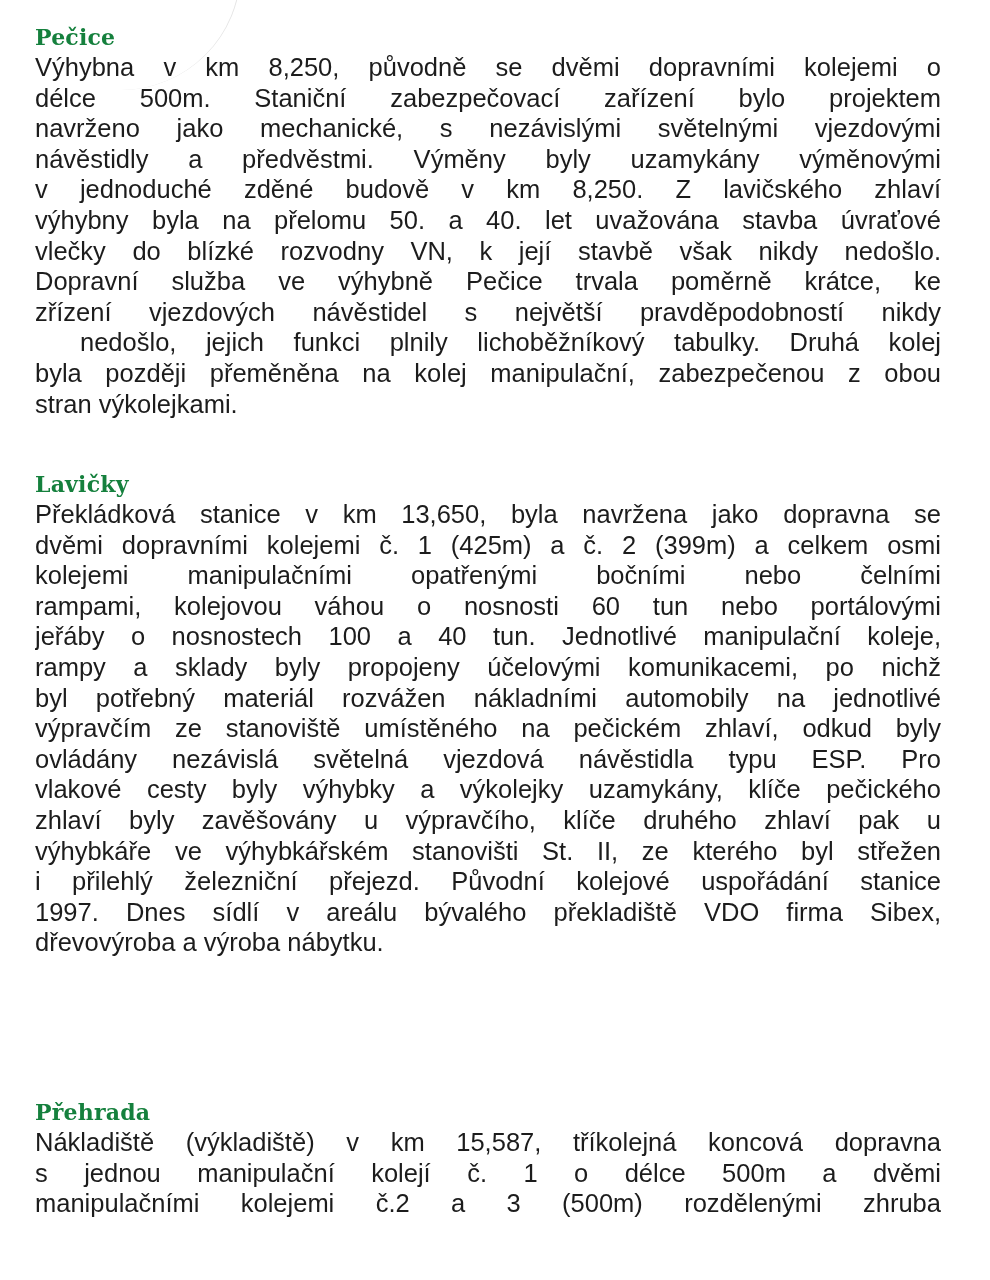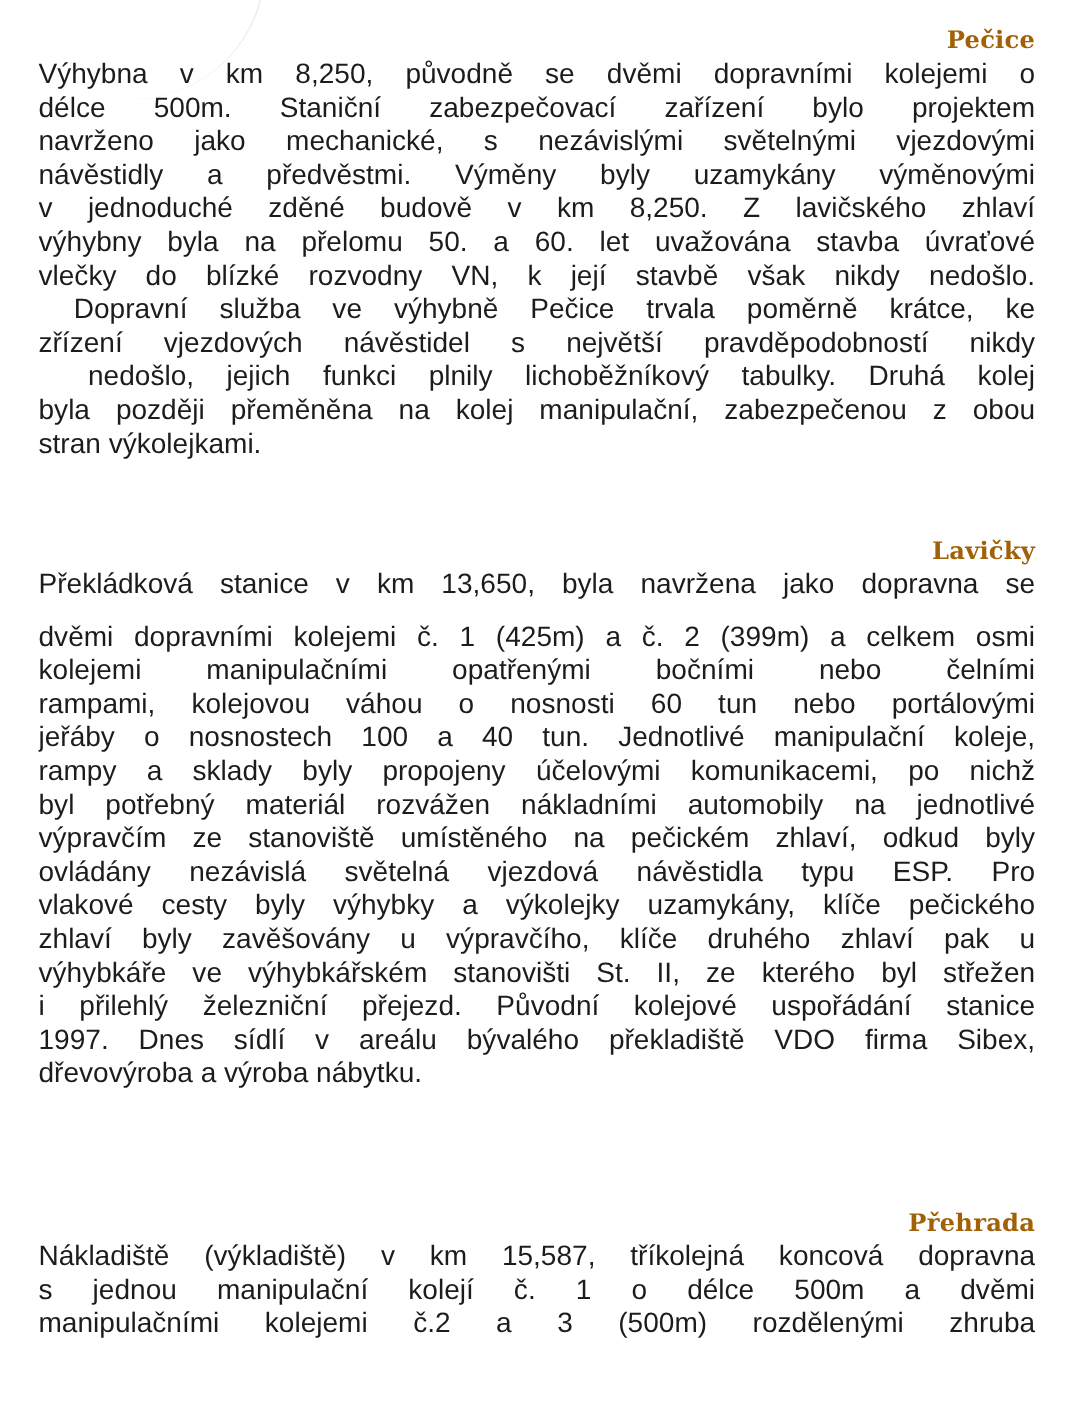--- a/index.html
+++ b/index.html
@@ -10,62 +10,62 @@
       color: #1c1c1c;
     }
     .page { position: absolute; left: 0; top: 0; width: 990px; height: 1280px; }
     .fold {
       position: absolute; left: 60px; top: -150px; width: 180px; height: 240px;
       border-right: 1px solid #e4e4e4; border-radius: 0 0 120px 0; pointer-events: none;
     }
     .section { position: absolute; left: 35px; width: 906px; }
     .heading {
       font-family: "DejaVu Serif", serif; font-weight: bold; font-size: 22px;
-      height: 30px; line-height: 30px; color: #a16207; letter-spacing: 0.2px; text-align: right;
+      height: 30px; line-height: 30px; color: #15803d; letter-spacing: 0.2px;
     }
     .line {
       font-family: Liberation Sans, sans-serif;
       font-size: 25.5px; height: 30.6px; line-height: 30.6px;
       text-align: justify; text-align-last: justify; white-space: nowrap;
       overflow: hidden;
     }
     .line.last { text-align-last: left; }
     #sec-pecice { top: 22px; }
-    #sec-lavicky { top: 486px; }
+    #sec-lavicky { top: 469px; }
     #sec-prehrada { top: 1097px; }
   </style>
 </head>
 <body>
 
 <div class="page">
   <div class="fold"></div>
 
   <div class="section" id="sec-pecice">
     <div class="heading">Pečice</div>
     <div class="body">
         <div class="line" style="white-space: nowrap;">Výhybna v km 8,250, původně se dvěmi dopravními kolejemi o</div>
         <div class="line" style="white-space: nowrap;">délce 500m. Staniční zabezpečovací zařízení bylo projektem</div>
         <div class="line" style="white-space: nowrap;">navrženo jako mechanické, s nezávislými světelnými vjezdovými</div>
         <div class="line" style="white-space: nowrap;">návěstidly a předvěstmi. Výměny byly uzamykány výměnovými</div>
         <div class="line" style="white-space: nowrap;">v jednoduché zděné budově v km 8,250. Z lavičského zhlaví</div>
-        <div class="line" style="white-space: nowrap;">výhybny byla na přelomu 50. a 60. let uvažována stavba úvraťové</div>
+        <div class="line" style="white-space: nowrap;">výhybny byla na přelomu 50. a 40. let uvažována stavba úvraťové</div>
         <div class="line" style="white-space: nowrap;">vlečky do blízké rozvodny VN, k její stavbě však nikdy nedošlo.</div>
-        <div class="line" style="white-space: nowrap; margin-left: 32px;">Dopravní služba ve výhybně Pečice trvala poměrně krátce, ke</div>
+        <div class="line" style="white-space: nowrap;">Dopravní služba ve výhybně Pečice trvala poměrně krátce, ke</div>
         <div class="line" style="white-space: nowrap;">zřízení vjezdových návěstidel s největší pravděpodobností nikdy</div>
         <div class="line" style="white-space: nowrap; margin-left: 45px;">nedošlo, jejich funkci plnily lichoběžníkový tabulky. Druhá kolej</div>
         <div class="line" style="white-space: nowrap;">byla později přeměněna na kolej manipulační, zabezpečenou z obou</div>
         <div class="line last" style="white-space: nowrap;">stran výkolejkami.</div>
       </div>
   </div>
 
   <div class="section" id="sec-lavicky">
     <div class="heading">Lavičky</div>
     <div class="body">
         <div class="line" style="white-space: nowrap;">Překládková stanice v km 13,650, byla navržena jako dopravna se</div>
-        <div class="line" style="white-space: nowrap; margin-top: 17px;">dvěmi dopravními kolejemi č. 1 (425m) a č. 2 (399m) a celkem osmi</div>
+        <div class="line" style="white-space: nowrap;">dvěmi dopravními kolejemi č. 1 (425m) a č. 2 (399m) a celkem osmi</div>
         <div class="line" style="white-space: nowrap;">kolejemi manipulačními opatřenými bočními nebo čelními</div>
         <div class="line" style="white-space: nowrap;">rampami, kolejovou váhou o nosnosti 60 tun nebo portálovými</div>
         <div class="line" style="white-space: nowrap;">jeřáby o nosnostech 100 a 40 tun. Jednotlivé manipulační koleje,</div>
         <div class="line" style="white-space: nowrap;">rampy a sklady byly propojeny účelovými komunikacemi, po nichž</div>
         <div class="line" style="white-space: nowrap;">byl potřebný materiál rozvážen nákladními automobily na jednotlivé</div>
         <div class="line" style="white-space: nowrap;">výpravčím ze stanoviště umístěného na pečickém zhlaví, odkud byly</div>
         <div class="line" style="white-space: nowrap;">ovládány nezávislá světelná vjezdová návěstidla typu ESP. Pro</div>
         <div class="line" style="white-space: nowrap;">vlakové cesty byly výhybky a výkolejky uzamykány, klíče pečického</div>
         <div class="line" style="white-space: nowrap;">zhlaví byly zavěšovány u výpravčího, klíče druhého zhlaví pak u</div>
         <div class="line" style="white-space: nowrap;">výhybkáře ve výhybkářském stanovišti St. II, ze kterého byl střežen</div>

